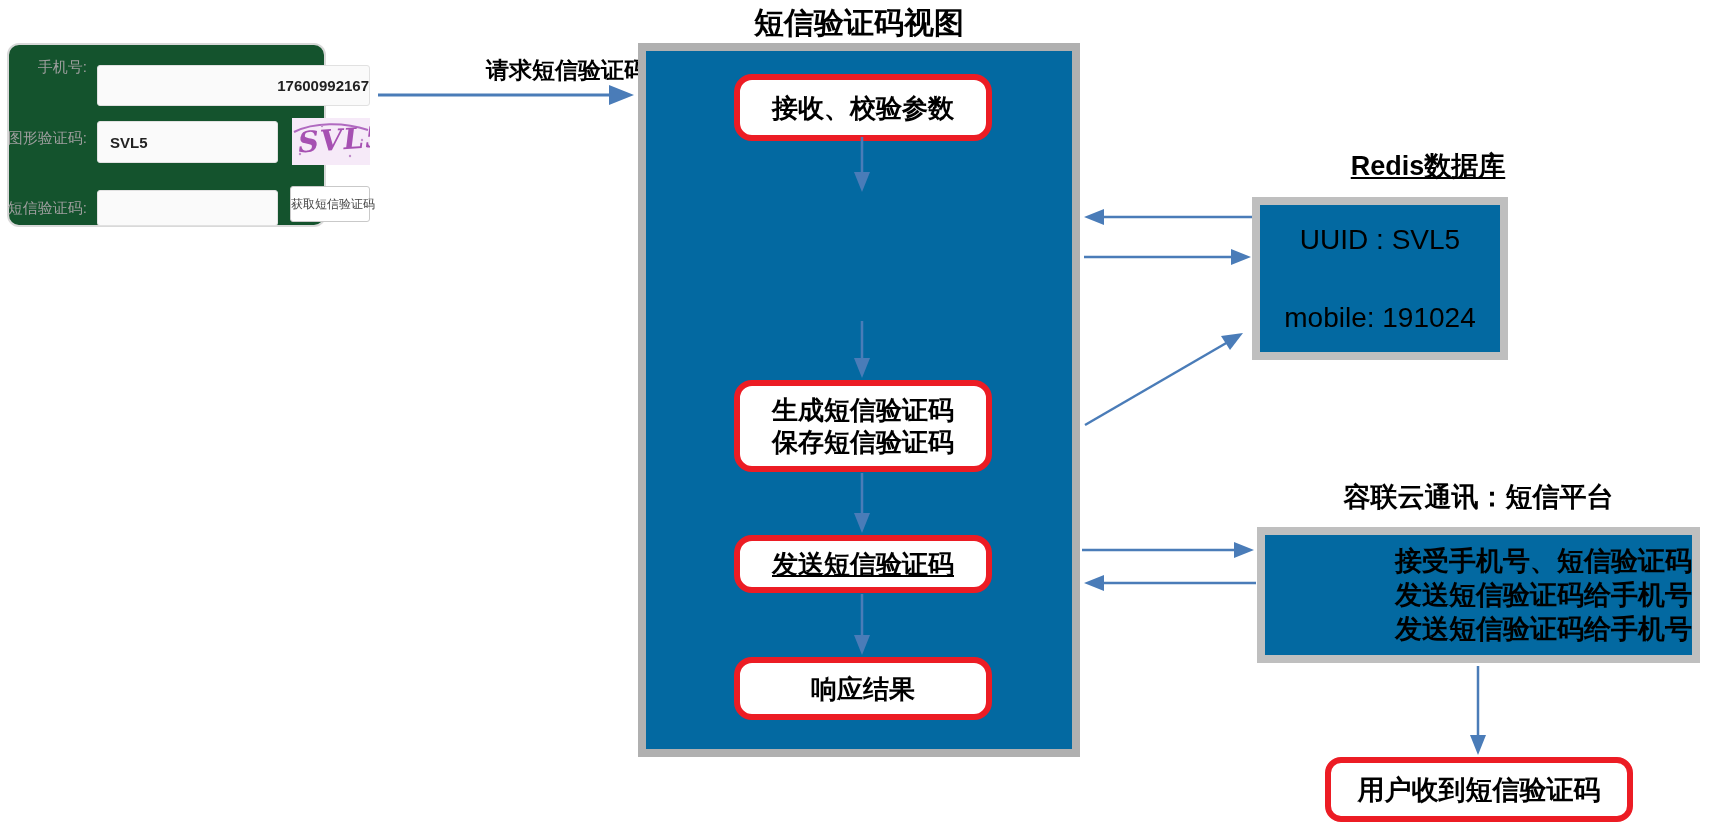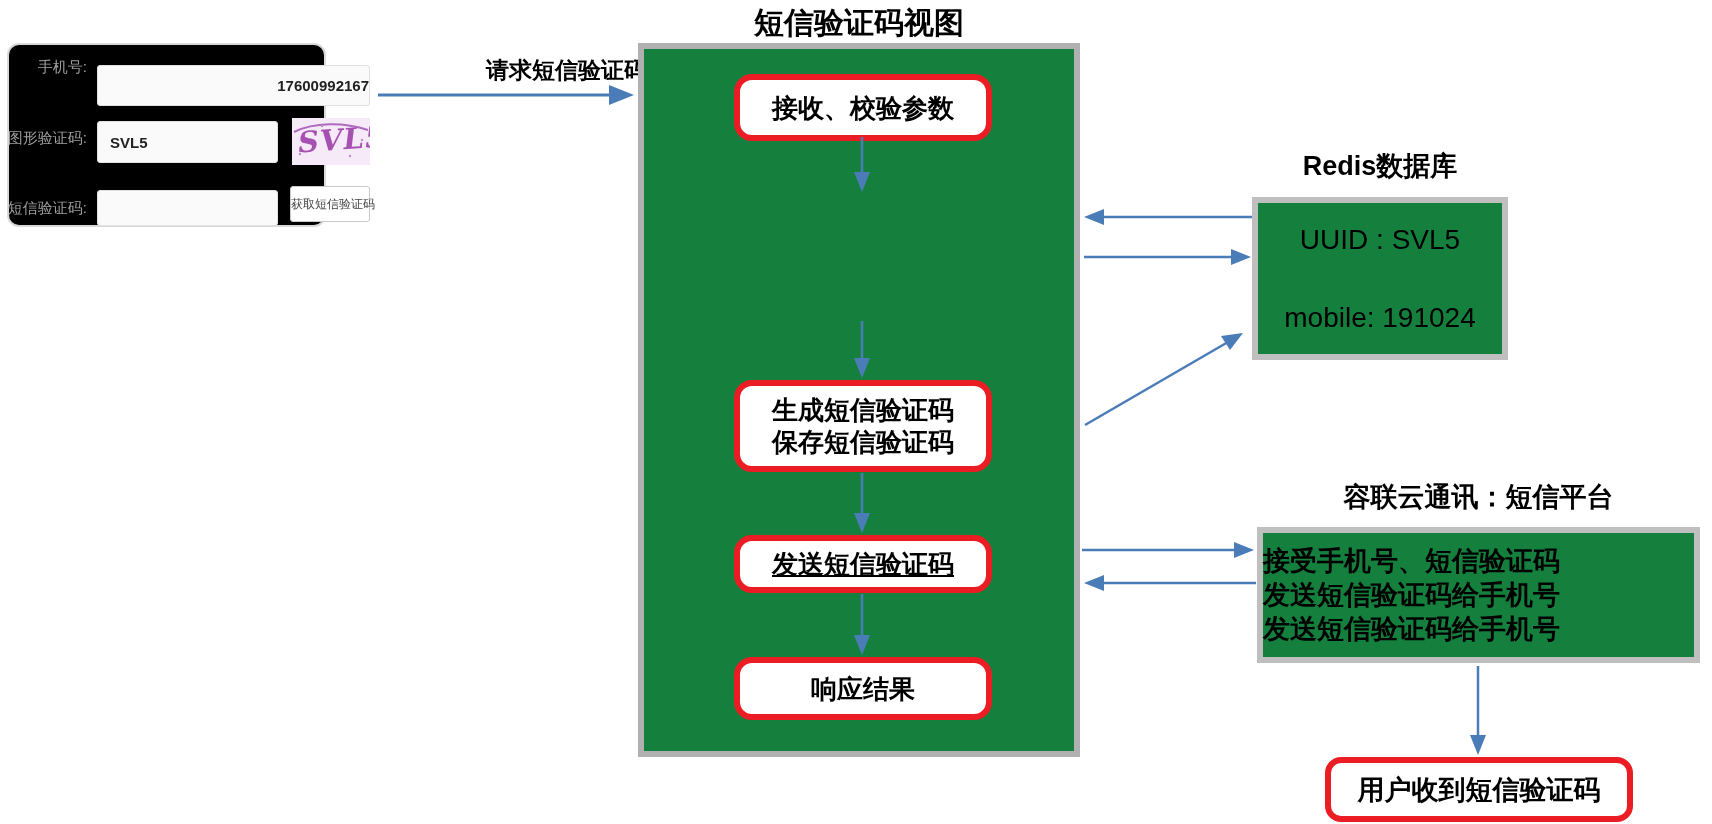--- a/index.html
+++ b/index.html
@@ -7,21 +7,21 @@
   body { font-family: "Liberation Sans", "DejaVu Sans", sans-serif; }
   .canvas {
     position: relative; width: 1712px; height: 824px;
     background: #fff; overflow: hidden; color:#000;
   }
   svg.arrow-layer { position:absolute; left:0; top:0; width:1712px; height:824px; pointer-events:none; }
 
   
   .form-panel {
     position:absolute; left:7px; top:43px; width:319px; height:184px;
-    background:#000000; border:2px solid #d9d9d9; border-radius:12px;
+    background:#14532d; border:2px solid #d9d9d9; border-radius:12px;
   }
   .f-label {
     position:absolute; left:-12px; width:90px; text-align:right;
     font-size:15px; color:#9e9e9e; white-space:nowrap;
   }
   .f-input {
     position:absolute; background:#fafafa; border:1px solid #e1e1e1; border-radius:3px;
     font-size:15px; font-weight:600; color:#222; padding-left:12px;
     font-family: "Liberation Sans", "DejaVu Sans", sans-serif;
   }
@@ -37,33 +37,33 @@
   }
   .get-sms-btn {
     position:absolute; left:281px; top:141px; width:80px; height:36px;
     background:#fff; border:1px solid #c9c9c9; border-radius:3px;
     font-size:12px; color:#444; text-align:center; line-height:34px;
     white-space:nowrap; cursor:pointer; padding:0;
     font-family: "Liberation Sans", "DejaVu Sans", sans-serif;
   }
 
   
-  .gray-box { position:absolute; background:#15803d; border:6px solid #ec4899; }
+  .gray-box { position:absolute; background:#0369a1; border:8px solid #ec4899; }
   .box-title { position:absolute; text-align:center; font-weight:700; color:#000; white-space:nowrap; }
 
   .view-box   { left:638px; top:43px;  width:442px; height:714px; border-color:#b0b0b0; }
   .view-title { left:638px; top:3px;   width:442px; font-size:30px; }
 
   .redis-box  { left:1252px; top:197px; width:256px; height:163px; border-color:#bfbfbf;
                 display:flex; flex-direction:column; align-items:center; justify-content:center; row-gap:46px; }
-  .redis-title{ left:1252px; top:148px; width:256px; font-size:27px; font-weight:600; }
+  .redis-title{ left:1300px; top:148px; width:256px; font-size:27px; font-weight:600;text-decoration:underline; }
   .redis-line { font-size:28px; font-weight:400; white-space:nowrap; }
 
   .platform-box   { left:1257px; top:527px; width:443px; height:136px; border-color:#bfbfbf;
-                    display:flex; flex-direction:column; align-items:flex-start; justify-content:center; }
+                    display:flex; flex-direction:column; align-items:flex-end; justify-content:center; }
   .platform-title { left:1257px; top:479px; width:443px; font-size:27px; font-weight:600; }
   .platform-line  { font-size:27px; font-weight:600; line-height:34px; white-space:nowrap; }
 
   .step {
     position:absolute; left:734px; width:258px;
     border:6px solid #ec1c24; border-radius:18px; background:#fff;
     display:flex; flex-direction:column; align-items:center; justify-content:center;
     font-size:26px; font-weight:700; line-height:32px; color:#000;
   }
   .step-1 { top:74px;  height:67px; }

